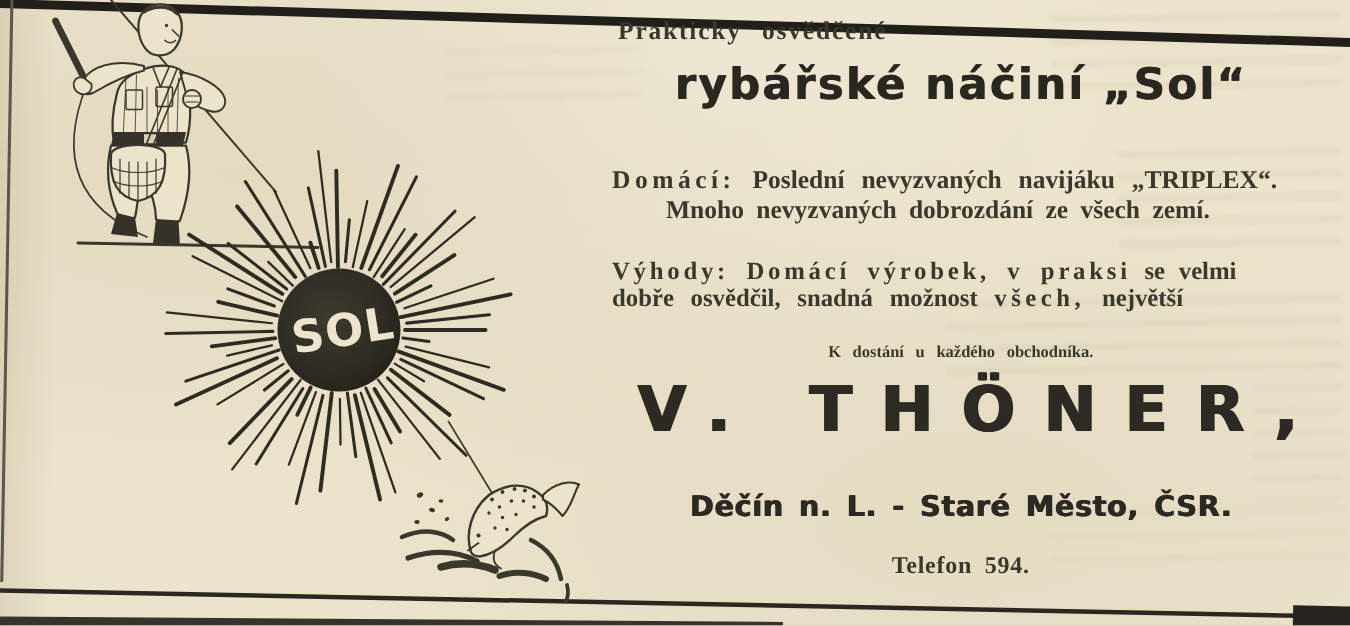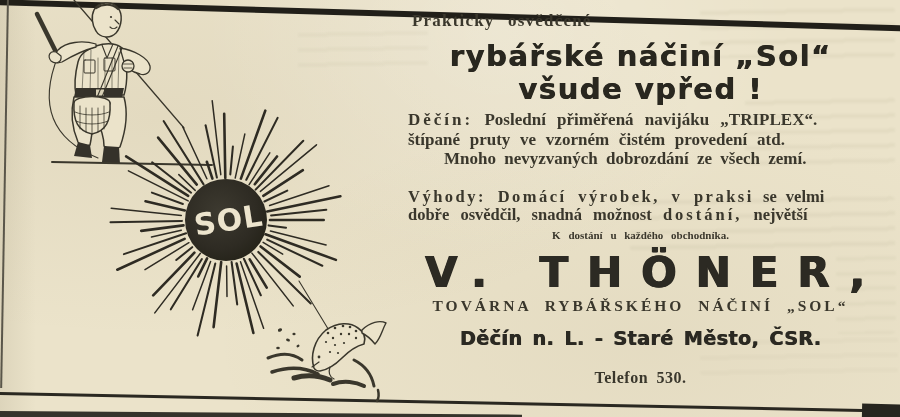--- a/index.html
+++ b/index.html
@@ -28,21 +28,21 @@
   .col{left:408px;width:465px;}
   .kicker{top:11px;font-size:17px;font-weight:600;letter-spacing:1.2px;word-spacing:8px;padding-left:4px;color:#3a372c;}
   .headline{top:40px;text-align:center;font-family:"DejaVu Sans","Liberation Sans",sans-serif;
     font-weight:bold;font-size:29px;line-height:33px;letter-spacing:1.5px;color:#29271f;
     text-shadow:.6px 0 0 currentColor;}
   .para{font-weight:600;color:#3a372c;}
   .proof{top:110px;font-size:17px;line-height:19.5px;}
   .proof .l1{word-spacing:7px;}
   .proof .l2{word-spacing:5.5px;}
   .proof .l3{text-align:left;padding-left:36px;word-spacing:4px;}
-  .benefits{top:172px;font-size:16.5px;line-height:17.8px;margin-top:16px;}
+  .benefits{top:172px;font-size:16.5px;line-height:17.8px;}
   .benefits .l1{word-spacing:5px;}
   .benefits .l2{word-spacing:7px;}
   .ls25{letter-spacing:2.5px;}
   .ls3{letter-spacing:3px;}
   .avail{top:229px;text-align:center;font-size:11px;font-weight:600;word-spacing:5px;color:#3a372c;}
   .company{top:248px;text-align:center;font-family:"DejaVu Sans","Liberation Sans",sans-serif;
     font-weight:bold;font-size:42px;letter-spacing:.45em;padding-left:14px;color:#2c2a23;
     text-shadow:.9px 0 0 currentColor,-.4px 0 0 currentColor;}
   .subtitle{top:297px;text-align:center;font-size:15.5px;font-weight:600;letter-spacing:3px;word-spacing:7px;color:#3a372c;}
   .address{top:327px;text-align:center;font-family:"DejaVu Sans","Liberation Sans",sans-serif;
@@ -219,44 +219,41 @@
           <ellipse cx="60" cy="76" rx="1.6" ry="1.2" transform="rotate(-30 60 76)"></ellipse>
         </g>
       </g>
     </g>
   </svg>
 
   <div class="abs col kicker">Prakticky osvědčené</div>
 
   <div class="abs col headline">
     <div>rybářské náčiní „Sol“</div>
-    <div>všude vpřed !</div>
   </div>
 
   <div class="abs col para proof">
     <div class="l1">
-      <span class="ls3">Děčín:</span>
-      <span>Poslední přiměřená navijáku „TRIPLEX“.</span>
+      <span class="ls3">Domácí:</span>
+      <span>Poslední nevyzvaných navijáku „TRIPLEX“.</span>
     </div>
-    <div class="l2">štípané pruty ve vzorném čistém provedení atd.</div>
     <div class="l3">Mnoho nevyzvaných dobrozdání ze všech zemí.</div>
   </div>
 
   <div class="abs col para benefits">
     <div class="l1">
       <span class="ls25">Výhody: Domácí výrobek, v praksi</span>
       <span>se velmi</span>
     </div>
     <div class="l2">
       <span>dobře osvědčil, snadná možnost</span>
-      <span class="ls3">dostání,</span>
+      <span class="ls3">všech,</span>
       <span>největší</span>
     </div>
   </div>
 
   <div class="abs col avail">K dostání u každého obchodníka.</div>
 
   <div class="abs col company">V. THÖNER,</div>
-  <div class="abs col subtitle">TOVÁRNA RYBÁŘSKÉHO NÁČINÍ „SOL“</div>
   <div class="abs col address">Děčín n. L. - Staré Město, ČSR.</div>
-  <div class="abs col phone">Telefon 530.</div>
+  <div class="abs col phone">Telefon 594.</div>
 
 </div>
 
 </body></html>

